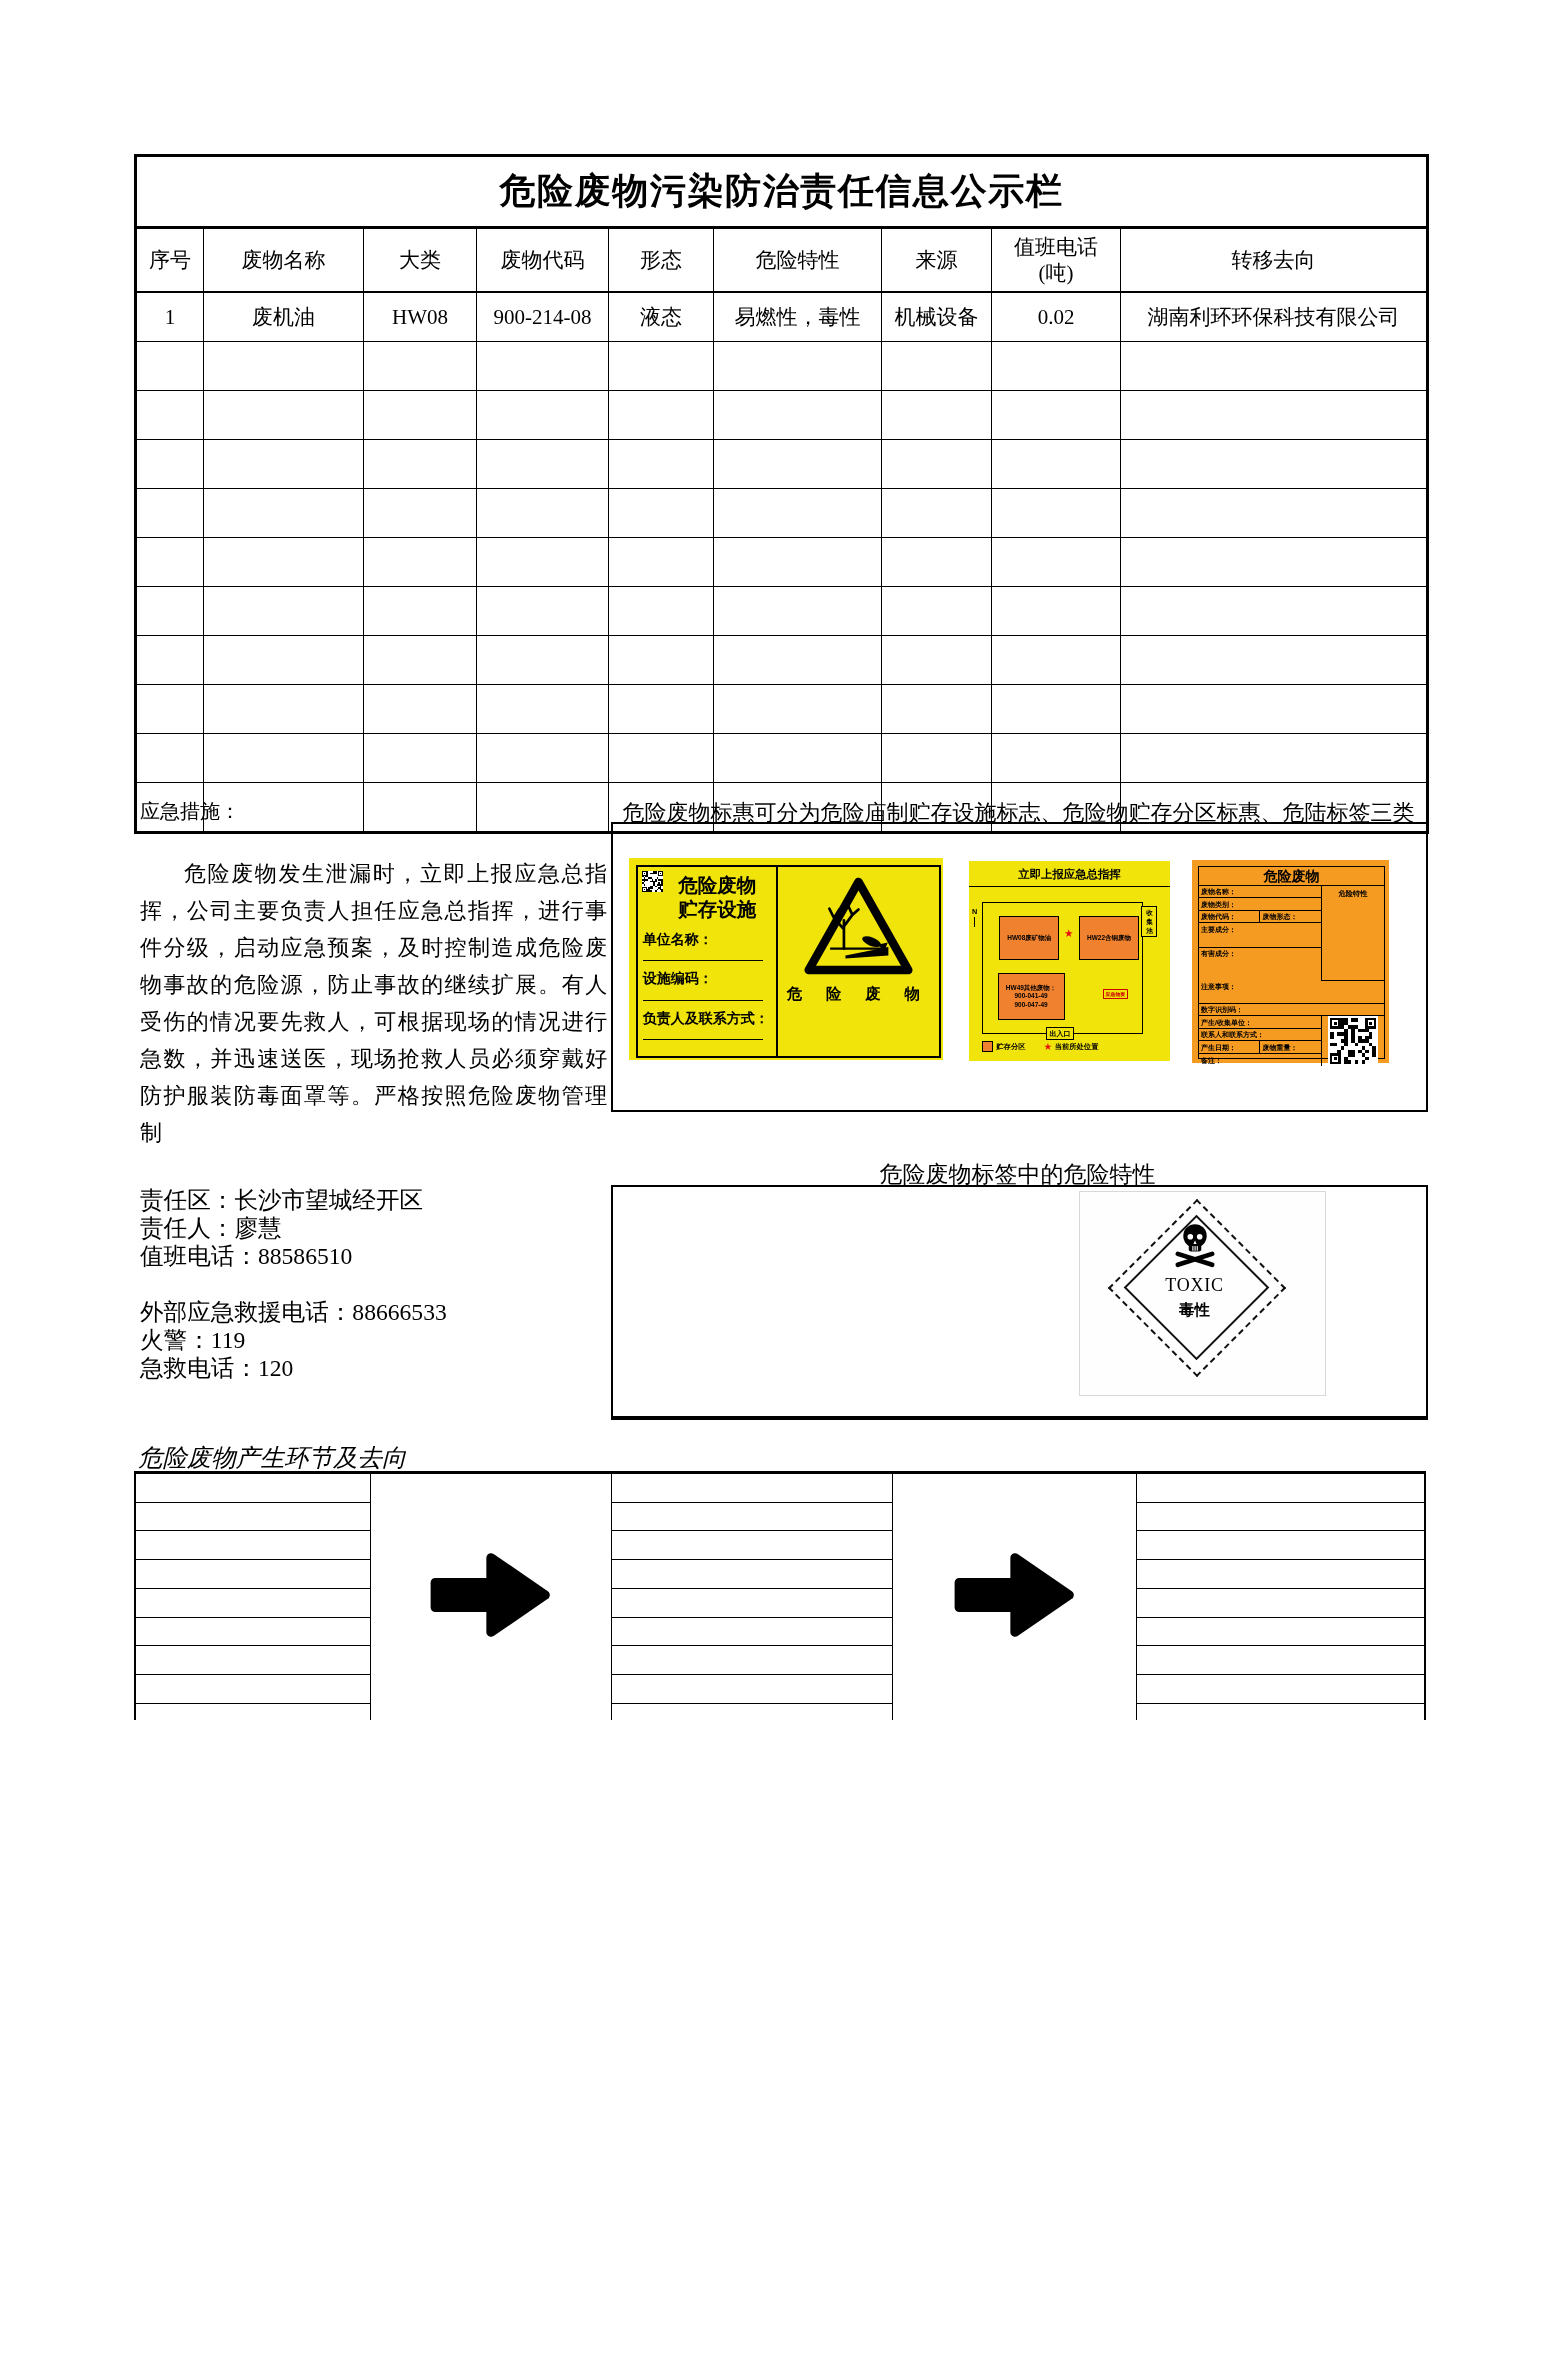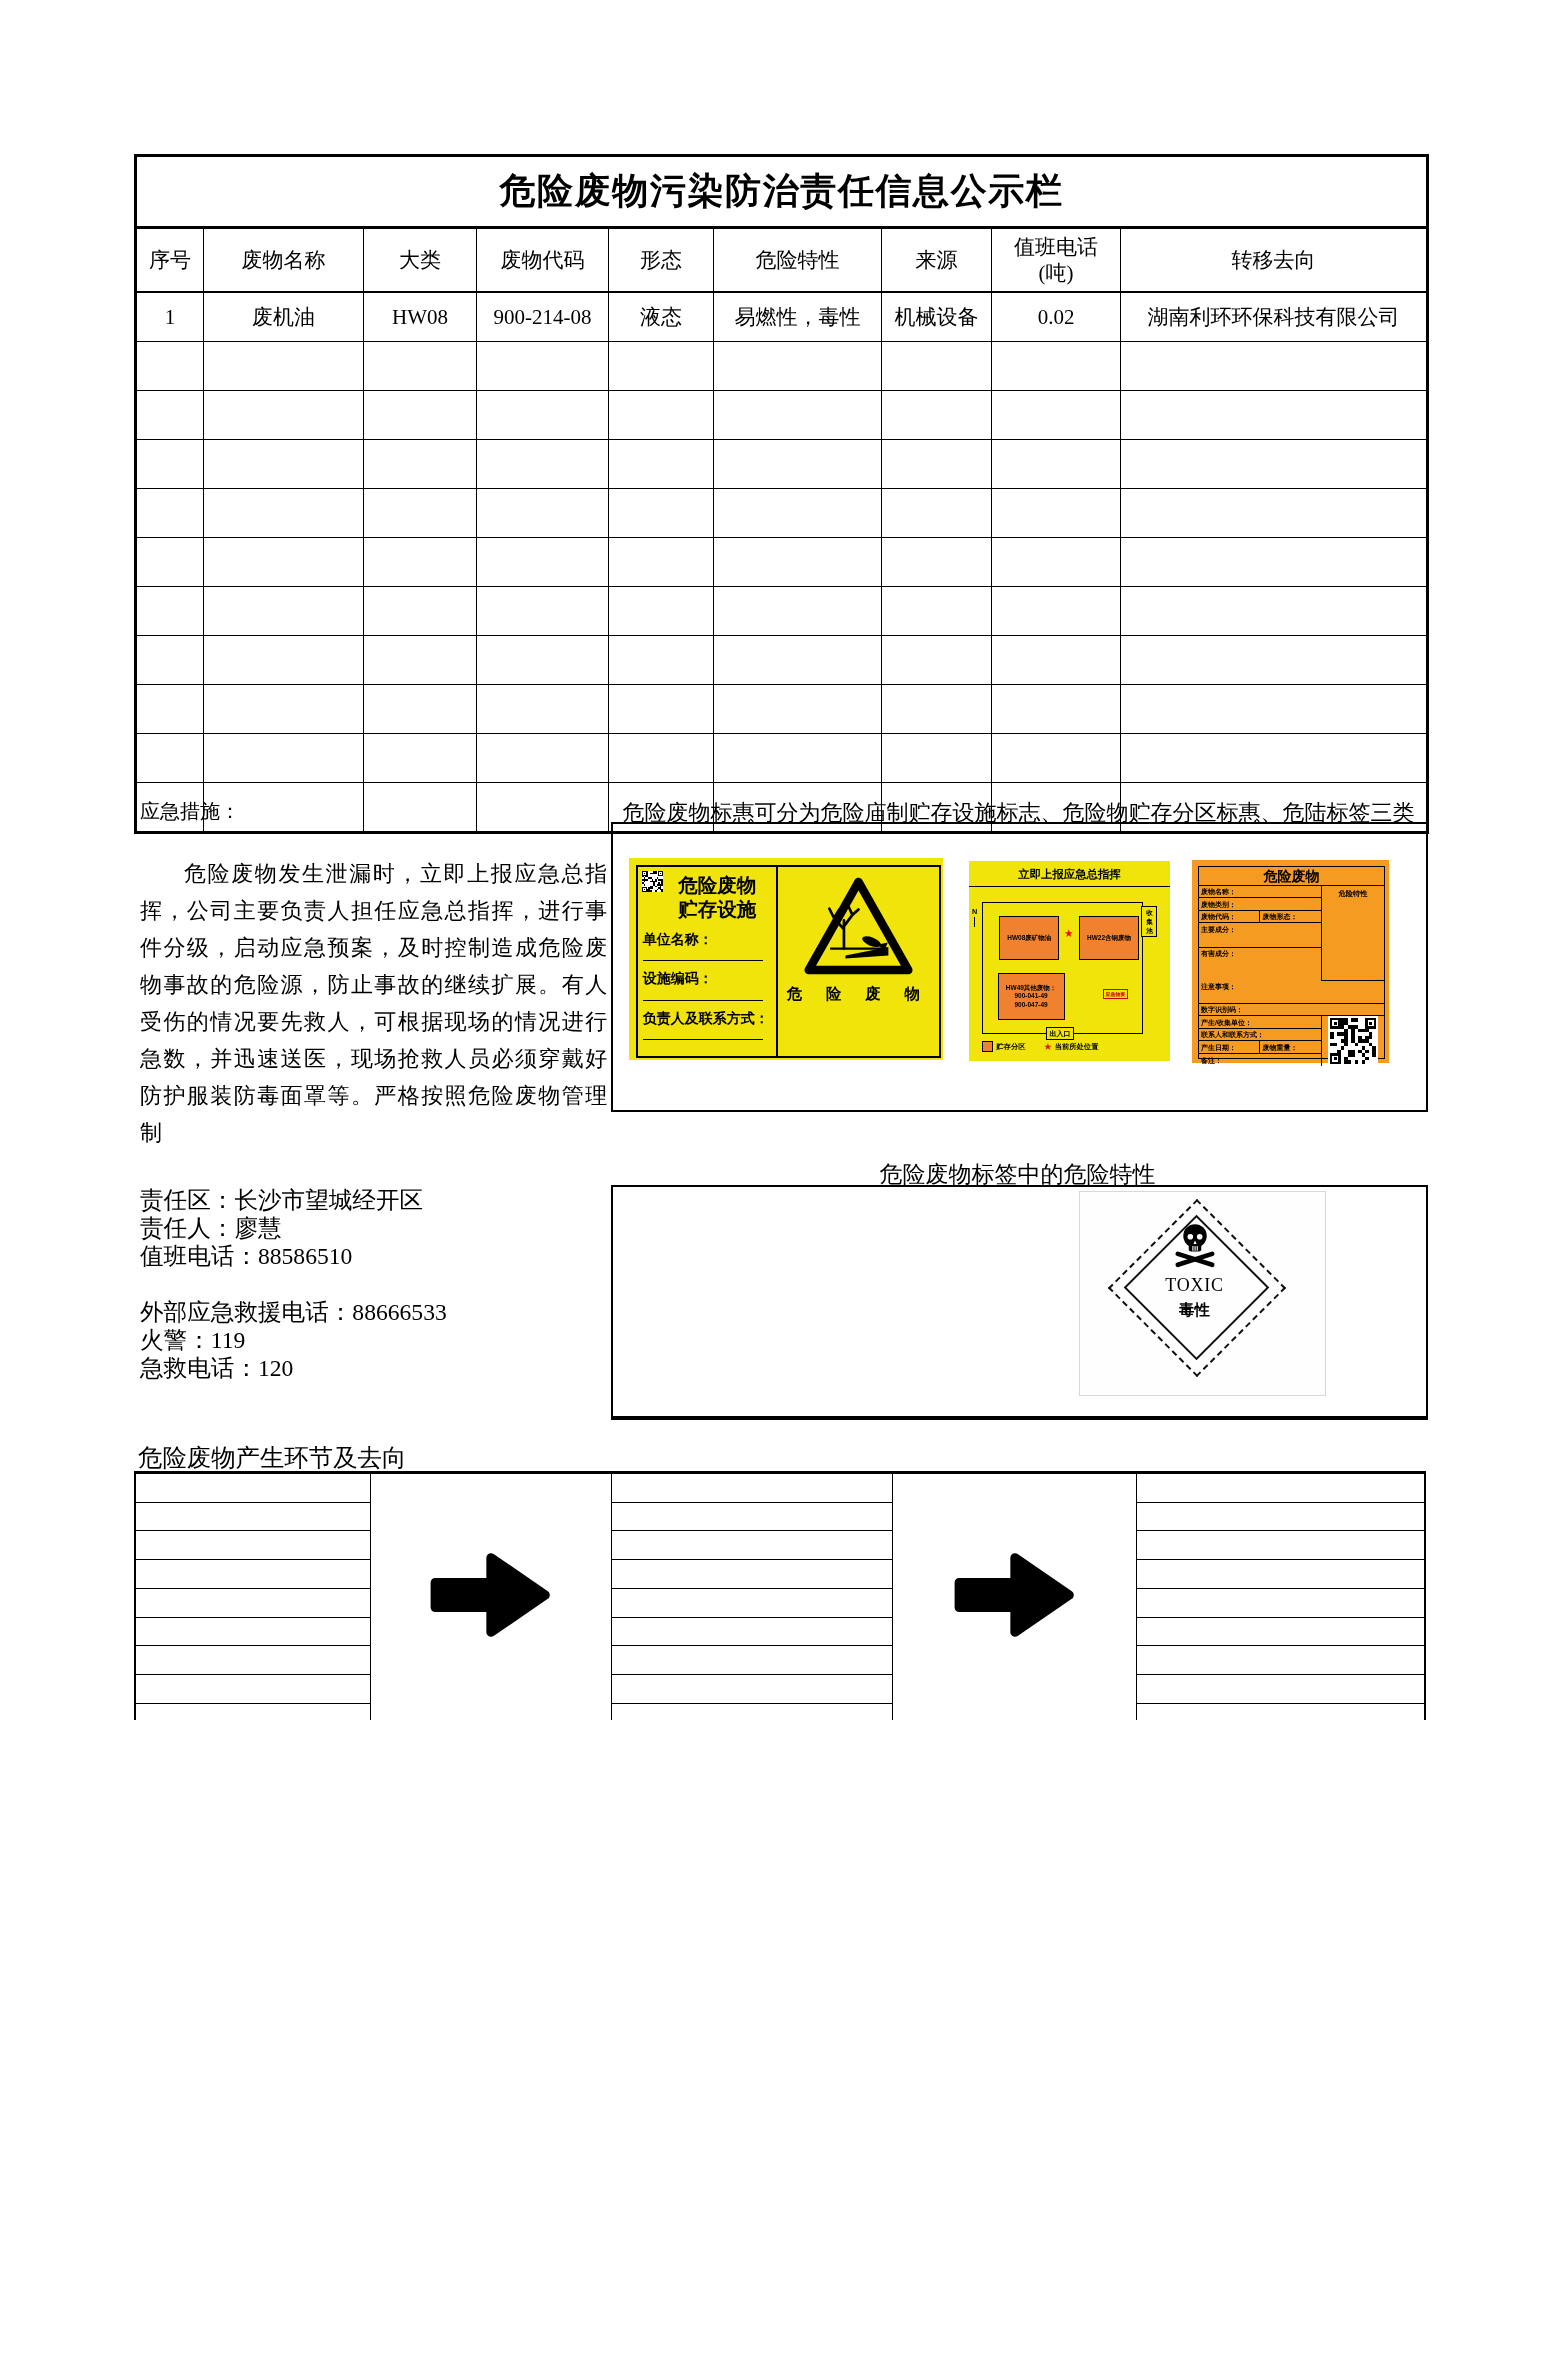--- a/index.html
+++ b/index.html
@@ -80,21 +80,21 @@
   .wl-qrcell{flex:1;display:flex;align-items:center;justify-content:center;}
   .wl-qrcell .qr{width:46px;height:46px;background:#fff;padding:1.6px;}
   #toxic-panel{position:absolute;left:440px;top:4px;width:245px;height:203px;background:#fefefe;border:0.8px solid #d8d8d8;margin-left:26px;}
   .tx-outer{position:absolute;left:54px;top:32.5px;width:122px;height:122px;border:2px dashed #111;transform:rotate(45deg);}
   .tx-inner{position:absolute;left:65px;top:44px;width:99px;height:99px;border:2px solid #111;transform:rotate(45deg);}
   .tx-content{position:absolute;left:0;top:29px;width:229px;text-align:center;}
   .tx-en{font-size:18px;letter-spacing:0.8px;margin-top:3.3px;}
   .tx-zh{font-size:15.4px;font-weight:bold;margin-top:3.3px;}
 
   
-  #flow-title{position:absolute;left:138px;top:1442px;font-size:24.4px;}
+  #flow-title{position:absolute;left:138px;top:1442px;font-size:24.4px;font-style:italic;}
   #flow-title span{border-bottom:1.6px solid #000;padding-bottom:1.6px;}
   #flow-grid{position:absolute;left:134px;top:1471px;width:1292px;height:291px;
     border:2.4px solid #000;border-top-width:3.3px;display:flex;box-sizing:border-box;}
   .flow-cell{box-sizing:border-box;height:100%;}
   .flow-cell + .flow-cell{border-left:1.6px solid #000;}
   .stripe-box{display:flex;flex-direction:column;}
   .stripe-row{flex:1;border-bottom:1.6px solid #000;}
   .stripe-row:last-child{border-bottom:none;}
   .arrow-cell{display:flex;justify-content:center;align-items:flex-start;padding-top:73px;}
 

